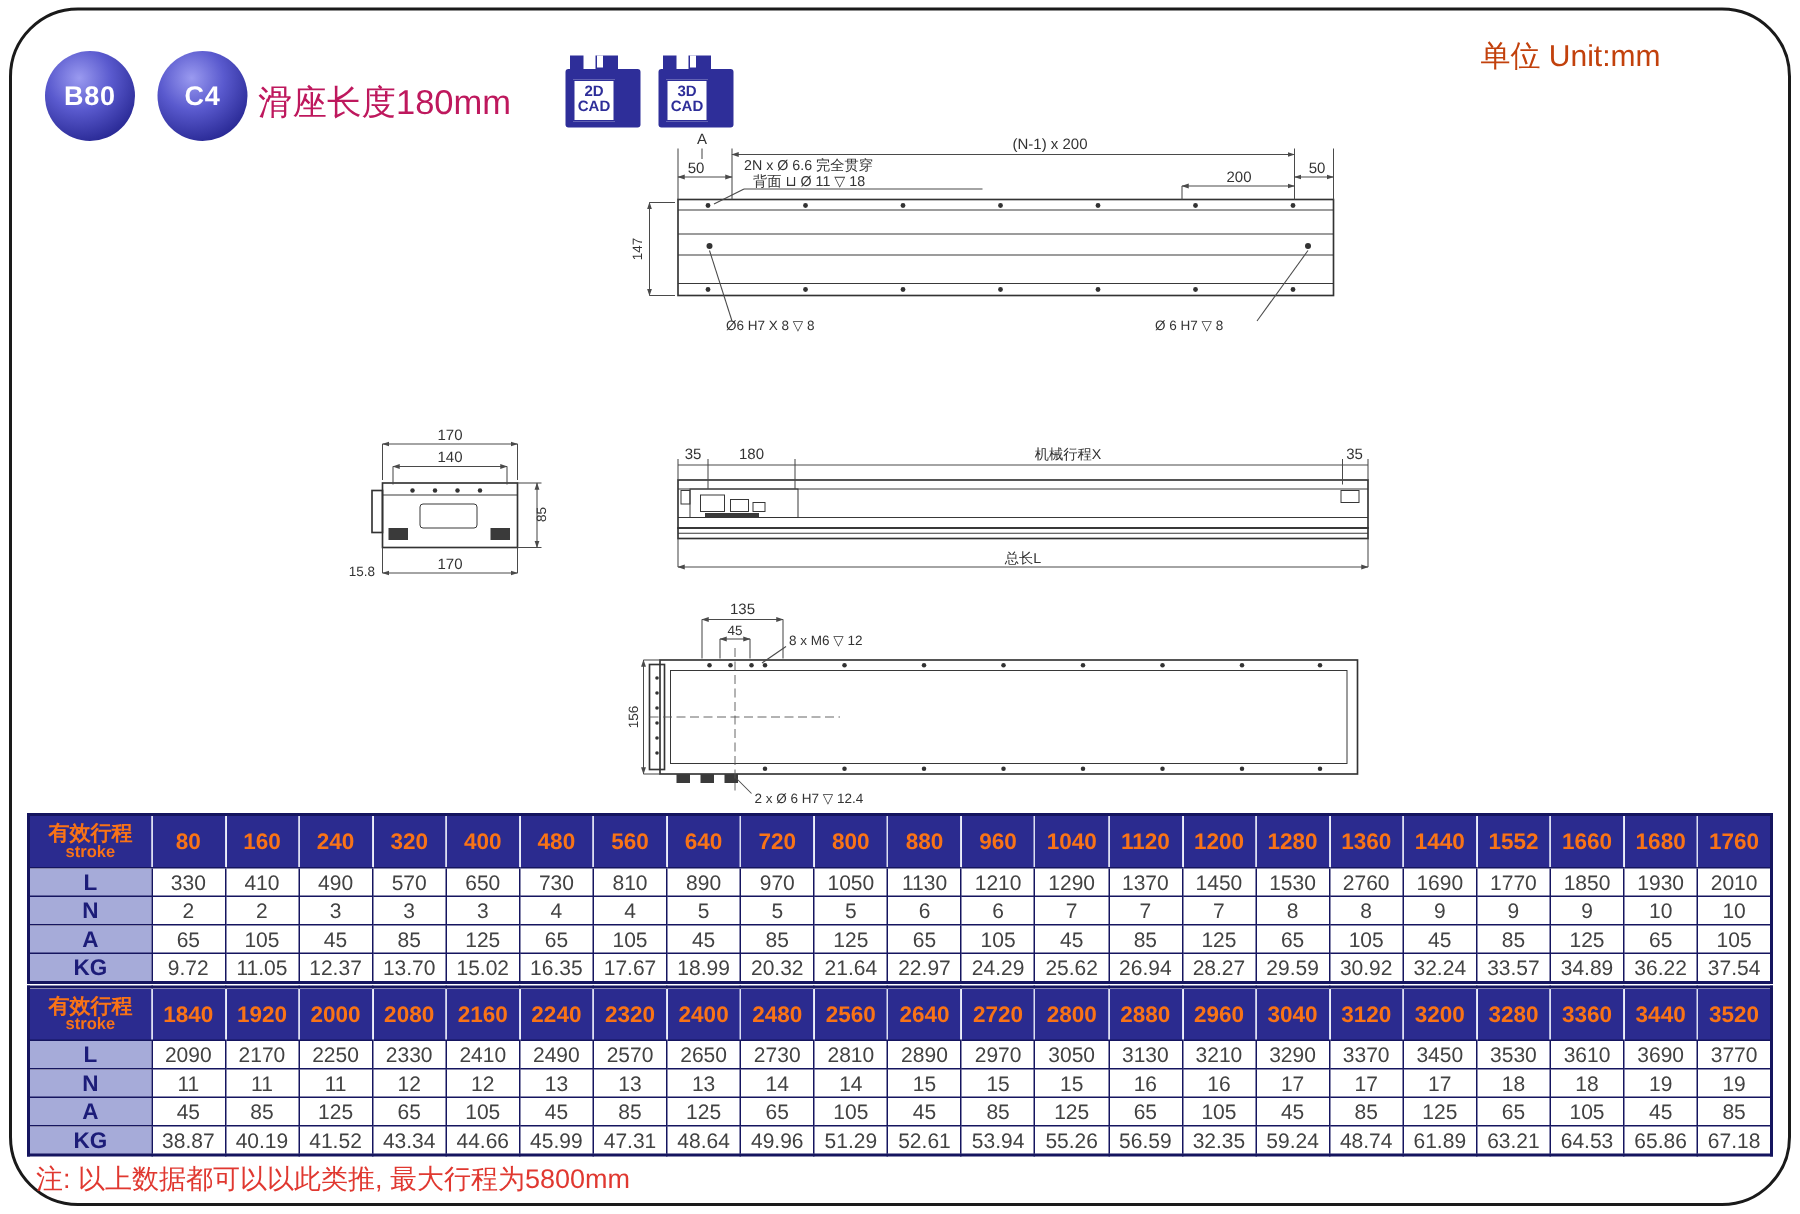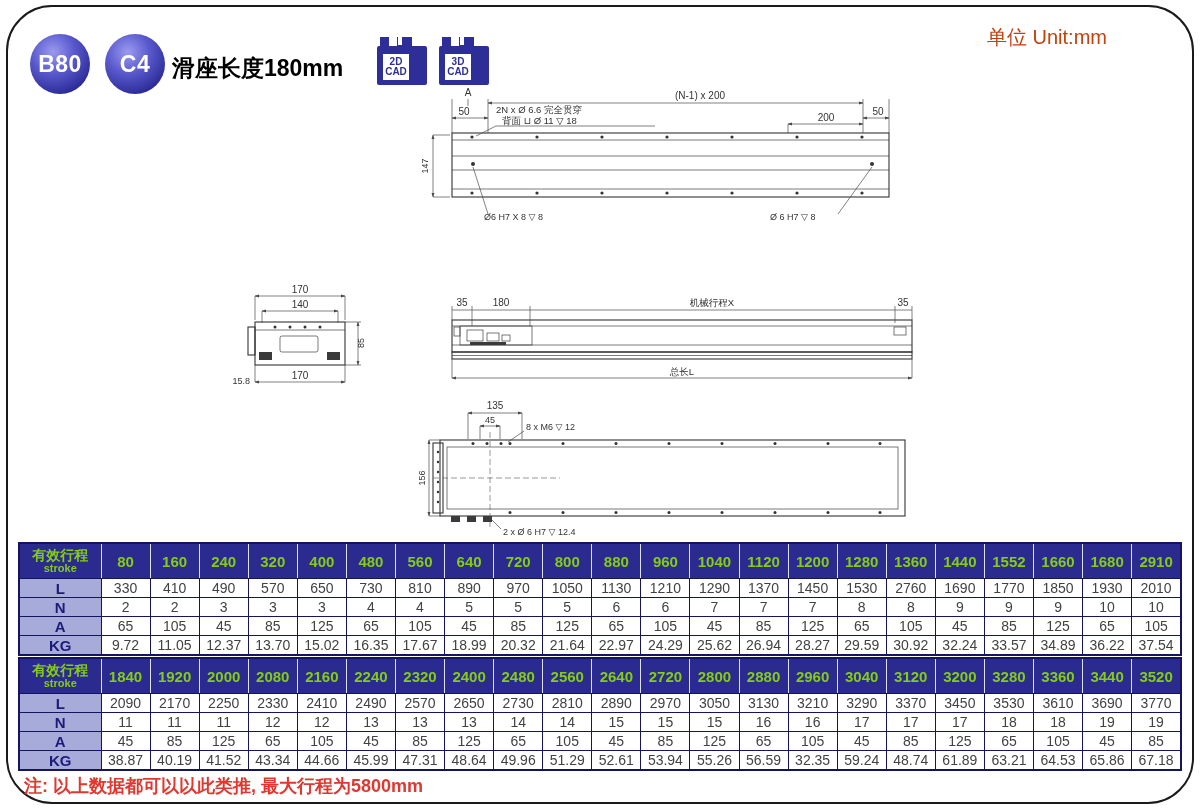--- a/index.html
+++ b/index.html
@@ -8,26 +8,26 @@
     background:#ffffff;font-family:"Liberation Sans",sans-serif;color:#333;
   }
   .frame{
     position:absolute;left:6px;top:5px;right:6px;bottom:5px;
     border:2.5px solid #1a1a1a;border-radius:46px;pointer-events:none;
   }
   
   .badge{
     position:absolute;width:60px;height:60px;border-radius:50%;
     display:flex;align-items:center;justify-content:center;
-    color:#fff;font-weight:bold;font-size:23px;letter-spacing:.5px;
+    color:#fff;font-weight:bold;font-size:18px;letter-spacing:.5px;
     background:radial-gradient(circle at 38% 30%,#9a9af0 0%,#5a5ace 38%,#2a2a96 78%);
   }
   .badge.b80{left:30px;top:34px;}
   .badge.c4{left:105px;top:34px;}
-  .subtitle{position:absolute;left:172px;top:53px;font-size:23px;font-weight:700;color:#000000;}
+  .subtitle{position:absolute;left:172px;top:53px;font-size:23px;font-weight:400;color:#be185d;}
   .unit{position:absolute;left:977px;top:24px;font-size:20px;font-weight:400;color:#c2410c;margin-left:10px;}
   .cad-btn{position:absolute;width:38px;height:48px;cursor:pointer;}
   .cad-btn.c2d{left:377px;top:37px;}
   .cad-btn.c3d{left:439px;top:37px;}
   .cad-body{position:absolute;left:0;top:9px;width:50px;height:39px;background:#2e2e99;border-radius:2px;}
   .prong-l{position:absolute;left:3px;top:0;width:9px;height:13px;background:#2e2e99;}
   .prong-r{position:absolute;right:3px;top:0;width:15px;height:13px;background:#2e2e99;}
   .prong-notch{position:absolute;right:13px;top:0;width:4px;height:8px;background:#fff;}
   .cad-label{
     position:absolute;left:5px;right:5px;bottom:4px;height:26px;background:#fff;
@@ -44,36 +44,36 @@
   .thin{stroke:#333;stroke-width:.65;fill:none;}
   .cl{stroke:#555;stroke-width:.6;fill:none;stroke-dasharray:6 3;}
   .dk{fill:#3a3a3a;stroke:none;}
   
   table.spec{
     position:absolute;left:18px;width:1164px;border-collapse:collapse;table-layout:fixed;
     border:2px solid #15155f;
   }
   table.spec th,table.spec td{padding:0;text-align:center;white-space:nowrap;overflow:hidden;}
   table.spec thead th{
-    background:#2b2b8f;color:#84cc16;font-weight:bold;font-size:15px;height:34px;
+    background:#2b2b8f;color:#f97316;font-weight:bold;font-size:15px;height:34px;
     border:1px solid #dcdef2;border-bottom:1px solid #15155f;
   }
   table.spec thead th.corner{font-size:14px;}
   table.spec thead th .hl1{font-size:14px;line-height:1.15;}
   table.spec thead th .hl2{font-size:11px;line-height:1.05;}
   table.spec tbody th{
     background:#a6abd9;color:#1c1c78;font-weight:bold;font-size:15px;height:18px;
     border:1px solid #15155f;
   }
   table.spec tbody td{
     background:#fff;color:#424242;font-size:14px;height:18px;border:1px solid #15155f;
   }
   #table1{top:542px;}
   #table2{top:657px;}
-  .note{position:absolute;left:24px;top:774px;color:#e03830;font-size:18px;font-weight:bold;}
+  .note{position:absolute;left:24px;top:774px;color:#e03830;font-size:18px;font-weight:normal;}
 </style>
 </head>
 <body>
 
 <div class="frame"></div>
 
 <div class="badge b80">B80</div>
 <div class="badge c4">C4</div>
 <div class="subtitle">滑座长度180mm</div>
 
@@ -321,21 +321,21 @@
         <th>960</th>
         <th>1040</th>
         <th>1120</th>
         <th>1200</th>
         <th>1280</th>
         <th>1360</th>
         <th>1440</th>
         <th>1552</th>
         <th>1660</th>
         <th>1680</th>
-        <th>2910</th>
+        <th>1760</th>
       </tr>
     </thead>
     <tbody>
       <tr>
         <th>L</th>
         <td>330</td>
         <td>410</td>
         <td>490</td>
         <td>570</td>
         <td>650</td>

